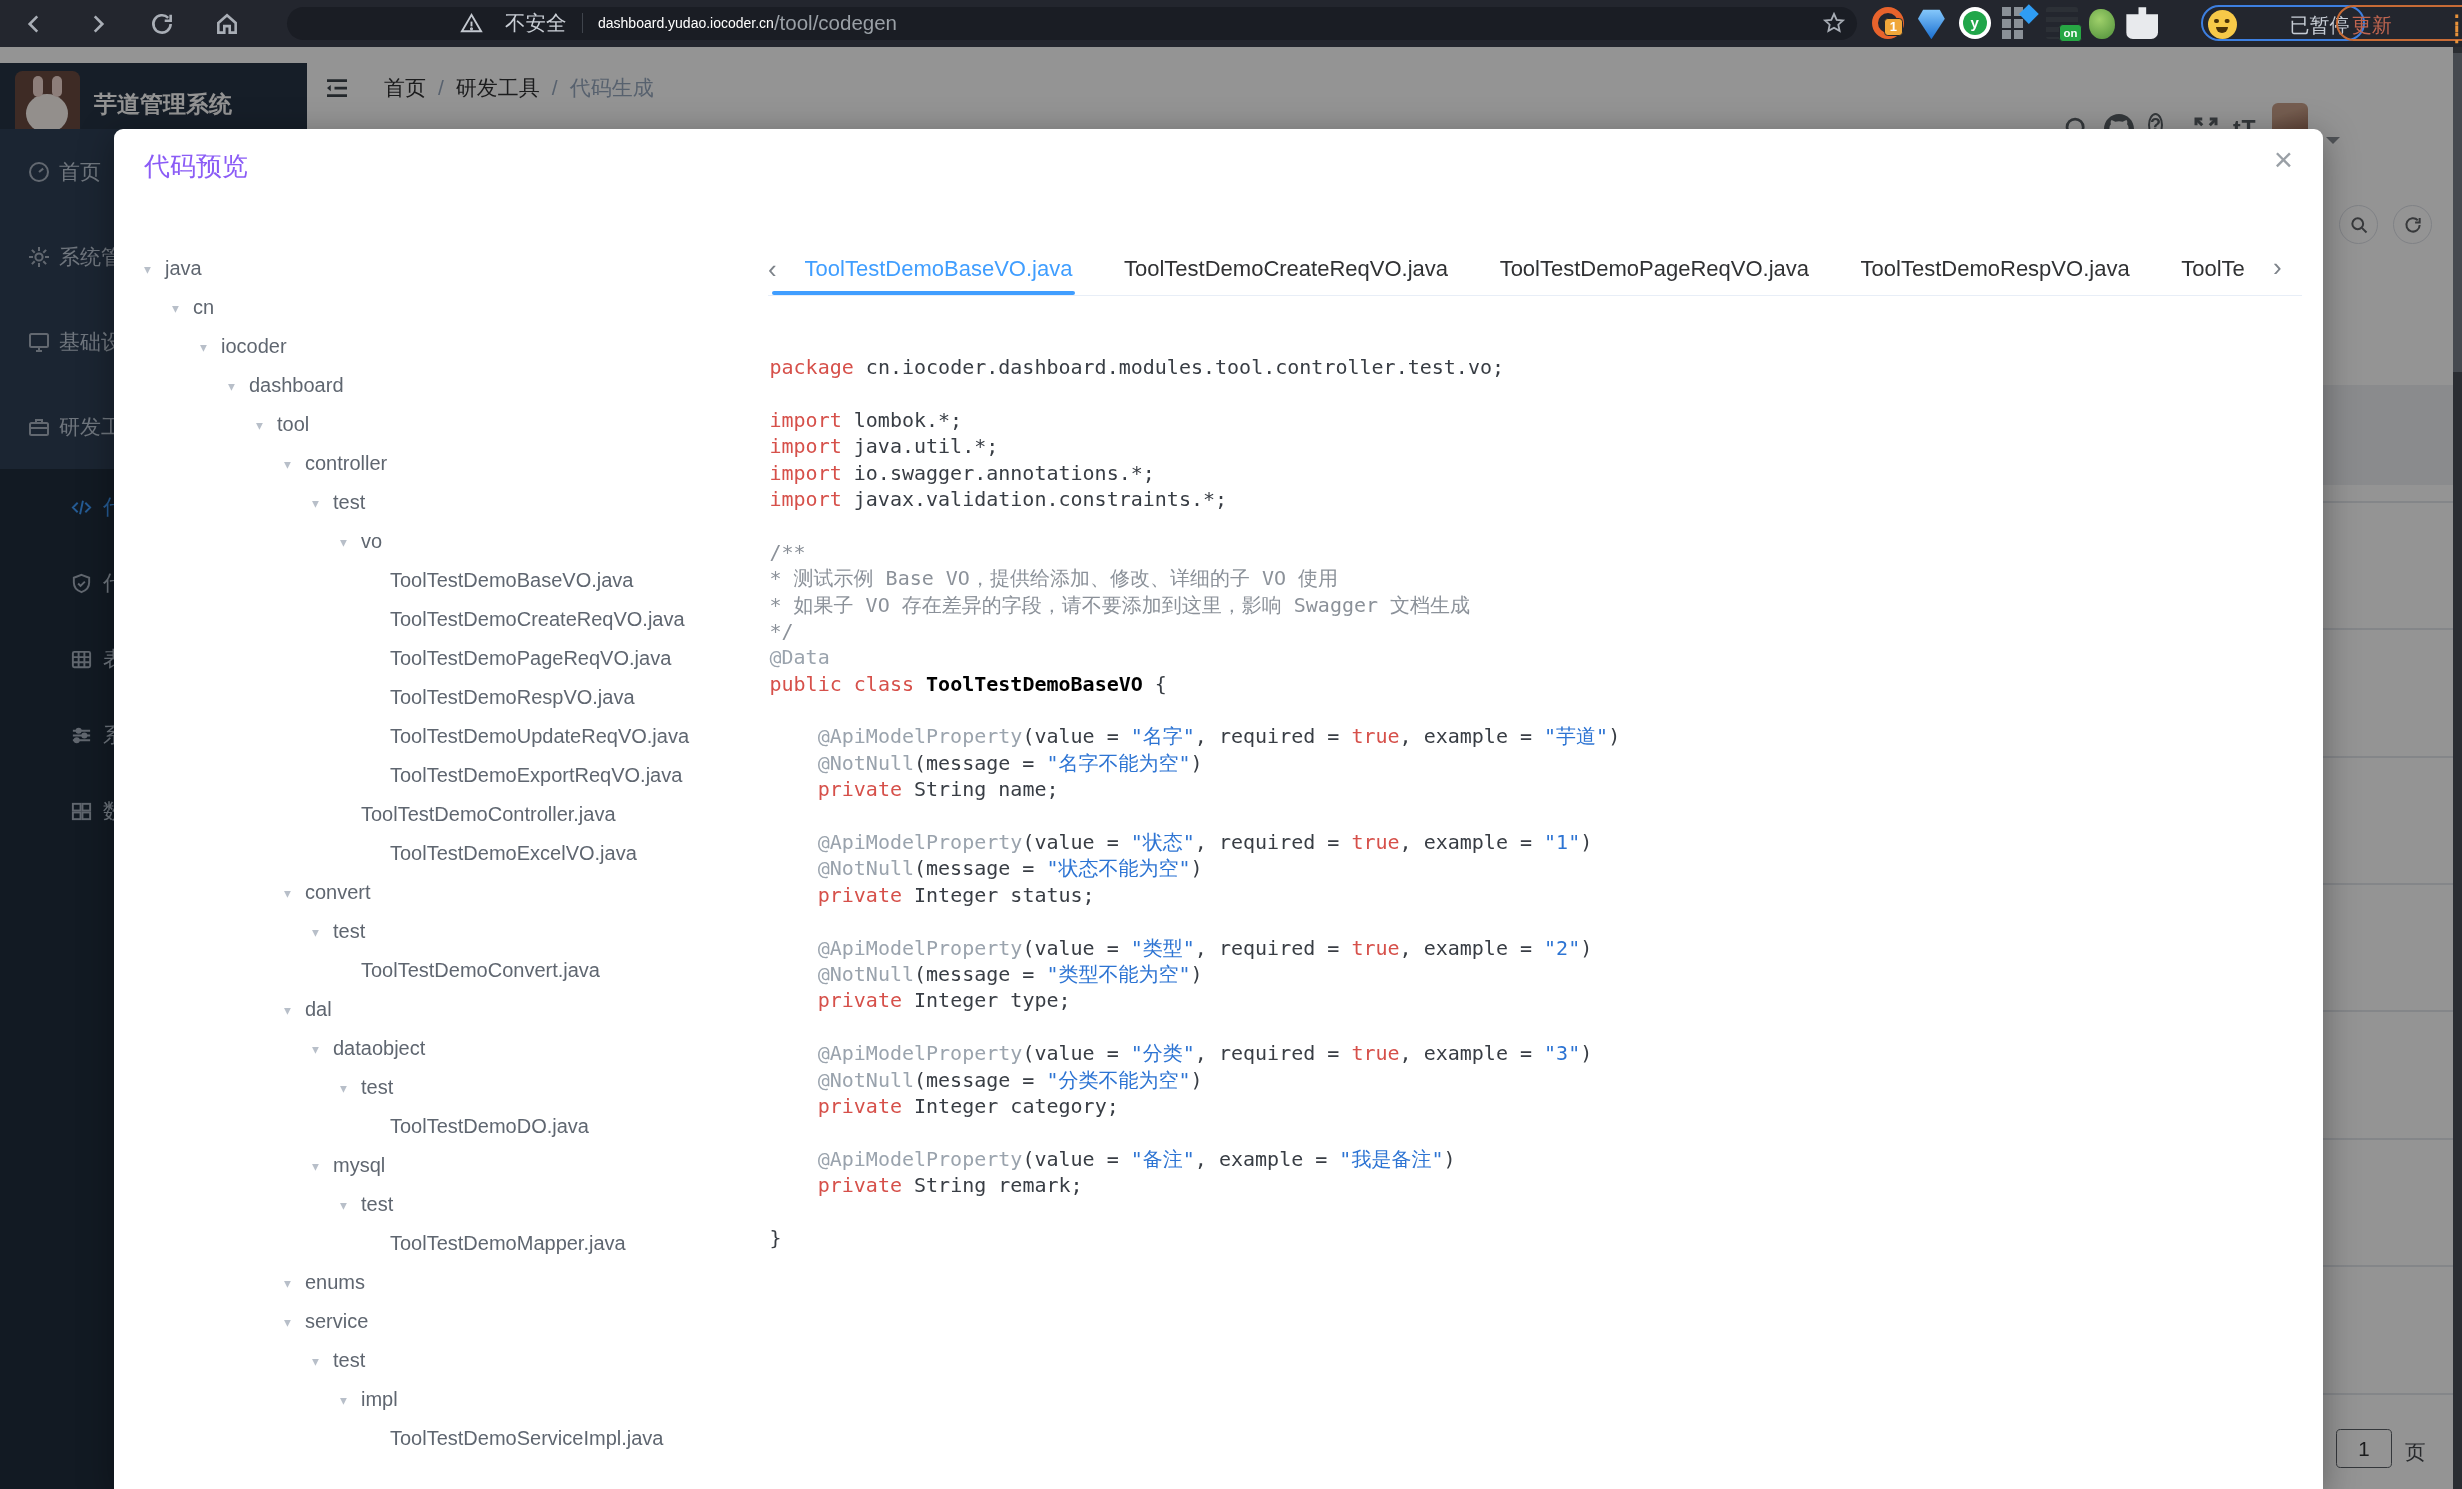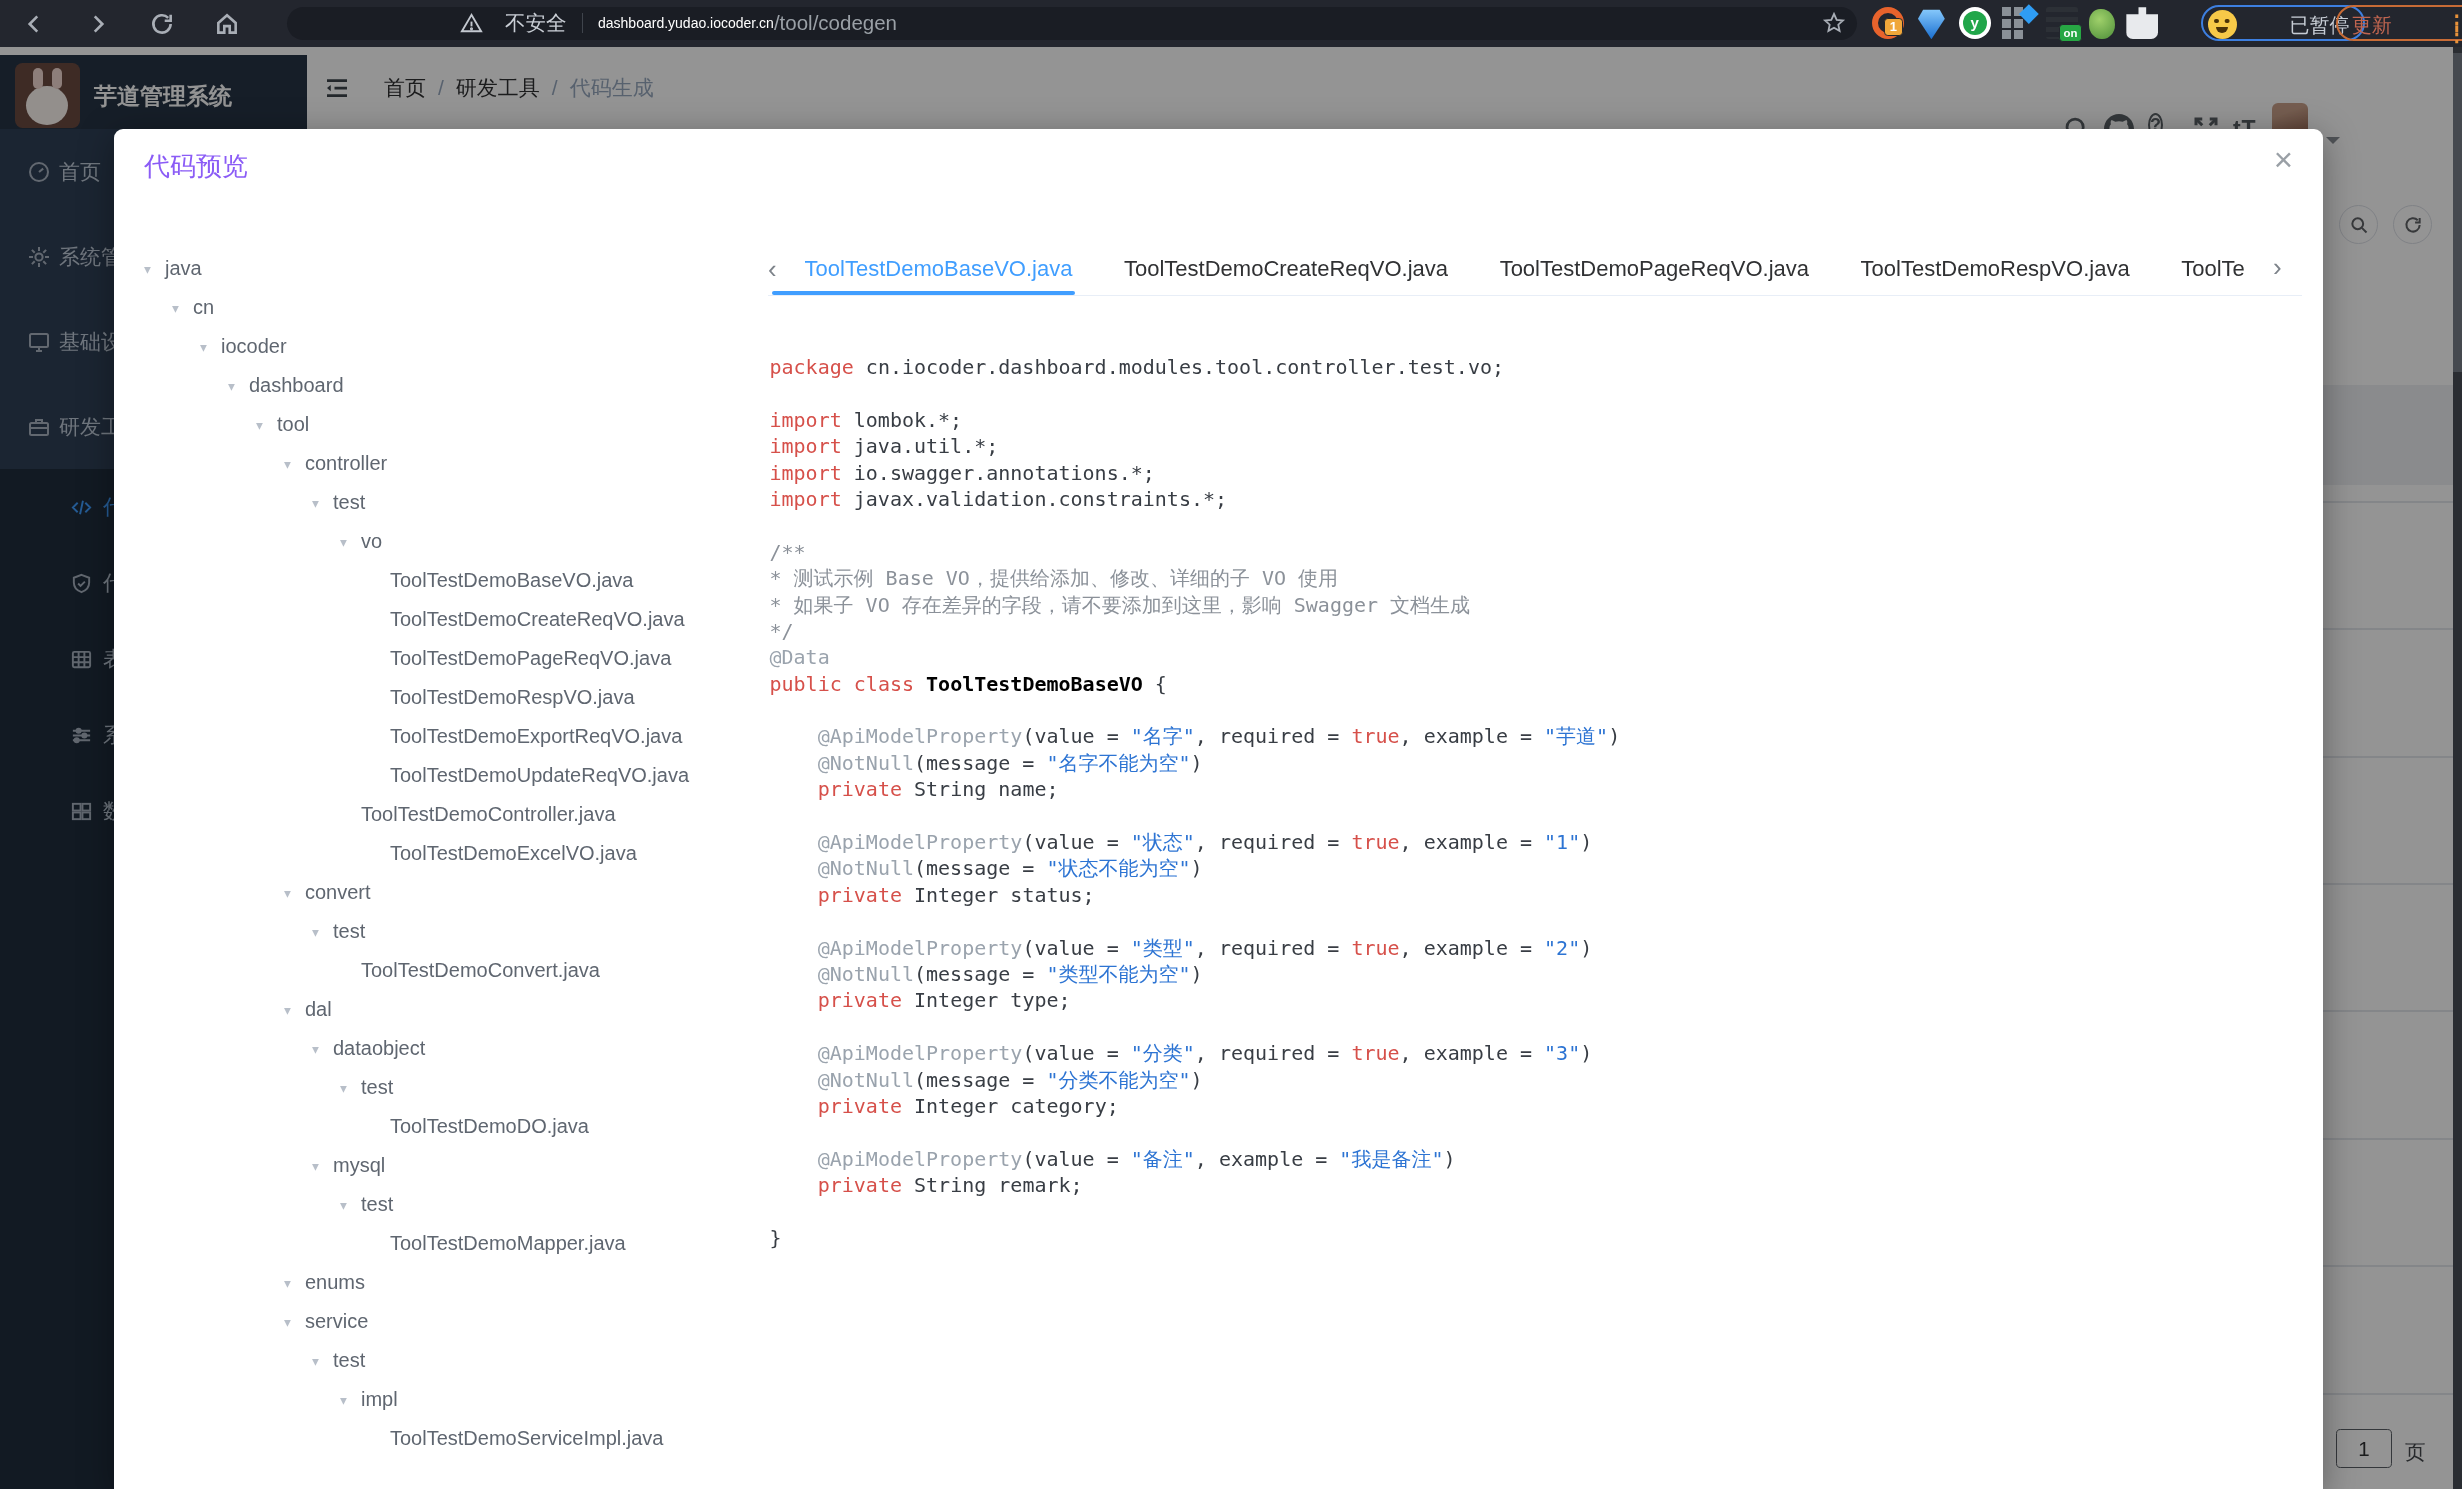--- a/index.html
+++ b/index.html
@@ -35,21 +35,21 @@
   .paused-pill{left:2201px;border:2.3px solid #3d7fe0;padding:0 13.7px 0 4.6px;}
   .face{width:29px;height:29px;border-radius:50%;background:#f7c948;position:relative;flex:none;}
   .face::before{content:"";position:absolute;left:6.8px;top:8.3px;width:4.6px;height:4.6px;border-radius:50%;background:#4a3208;box-shadow:10.6px 0 0 #4a3208;}
   .face::after{content:"";position:absolute;left:8.3px;top:16.7px;width:12px;height:6px;border-radius:0 0 6px 6px;background:#4a3208;}
   .paused-label{color:#c6ccd4;font-size:20px;margin-left:9px;white-space:nowrap;}
   .update-pill{left:2336px;border:2.3px solid #c76b36;padding:0 9px 0 13.7px;}
   .update-label{color:#c06550;font-size:20px;white-space:nowrap;}
   .kebab{color:#e8923a;font-size:21px;font-weight:bold;margin-left:10.6px;letter-spacing:0;line-height:10.6px;}
   
   .app-header{position:absolute;left:0;top:47px;width:2462px;height:82px;background:#fff;}
-  .logo-block{position:absolute;left:0;top:8px;width:307px;height:82px;background:#263445;display:flex;align-items:center;}
+  .logo-block{position:absolute;left:0;top:16px;width:307px;height:82px;background:#263445;display:flex;align-items:center;}
   .rabbit{position:absolute;left:15px;top:8.3px;width:65px;height:65px;border-radius:7.6px;background:#6b4a40;overflow:hidden;}
   .rabbit::after{content:"";position:absolute;left:18px;top:4.6px;width:10px;height:21px;background:#f3d9d2;border-radius:5.3px;box-shadow:19px 0 0 #f3d9d2;}
   .rabbit::before{content:"";position:absolute;left:11.4px;top:23px;width:42px;height:39px;background:#fdf6f2;border-radius:50%;}
   .app-title{position:absolute;left:94px;top:0;height:82px;line-height:82px;color:#fff;font-size:23px;font-weight:bold;white-space:nowrap;}
   .hamburger{position:absolute;left:322px;top:26px;width:30px;height:30px;color:#3d444b;}
   .breadcrumb{position:absolute;left:384px;top:0;height:82px;display:flex;align-items:center;font-size:21px;gap:12px;white-space:nowrap;}
   .bc-item{color:#303133;}
   .bc-sep{color:#97a8be;}
   .bc-last{color:#97a8be;}
   .hdr-ic{position:absolute;top:67px;width:30px;height:30px;color:#5b6166;}
@@ -382,25 +382,25 @@
         <div class="tree-row" style="padding-left: 225px;">
           <span class="tree-caret"></span>
           <span class="tree-label">ToolTestDemoPageReqVO.java</span>
         </div>
         <div class="tree-row" style="padding-left: 225px;">
           <span class="tree-caret"></span>
           <span class="tree-label">ToolTestDemoRespVO.java</span>
         </div>
         <div class="tree-row" style="padding-left: 225px;">
           <span class="tree-caret"></span>
+          <span class="tree-label">ToolTestDemoUpdateReqVO.java</span>
+        </div>
+        <div class="tree-row" style="padding-left: 225px;">
+          <span class="tree-caret"></span>
           <span class="tree-label">ToolTestDemoExportReqVO.java</span>
-        </div>
-        <div class="tree-row" style="padding-left: 225px;">
-          <span class="tree-caret"></span>
-          <span class="tree-label">ToolTestDemoUpdateReqVO.java</span>
         </div>
         <div class="tree-row" style="padding-left: 196px;">
           <span class="tree-caret"></span>
           <span class="tree-label">ToolTestDemoController.java</span>
         </div>
         <div class="tree-row" style="padding-left: 225px;">
           <span class="tree-caret"></span>
           <span class="tree-label">ToolTestDemoExcelVO.java</span>
         </div>
         <div class="tree-row" style="padding-left: 140px;">

